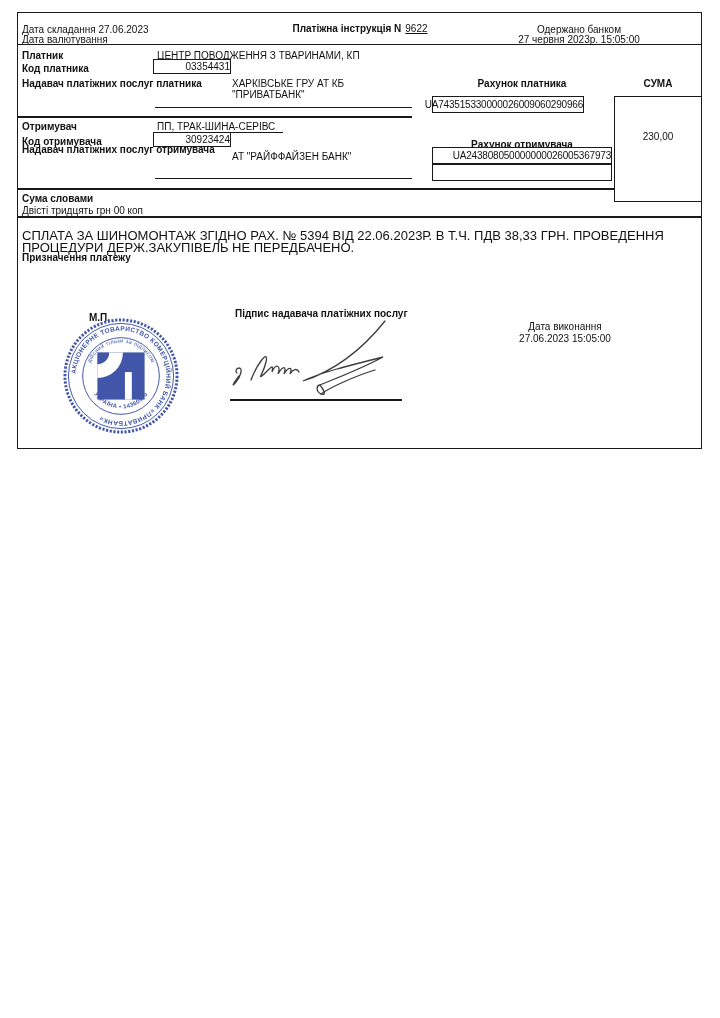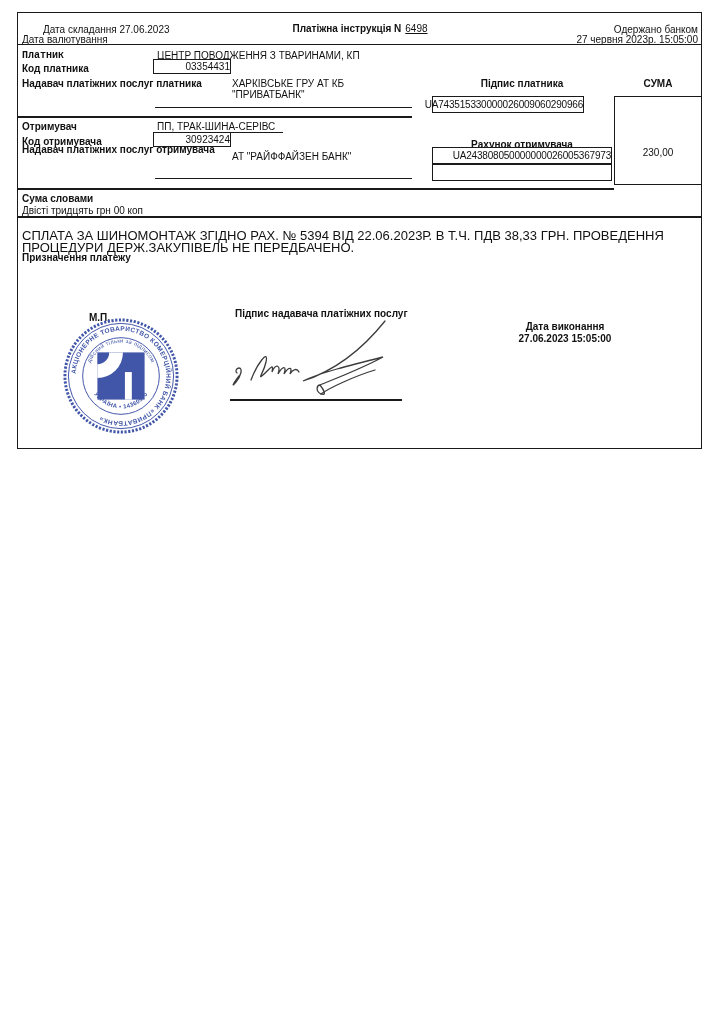--- a/index.html
+++ b/index.html
@@ -6,78 +6,78 @@
   html,body { background:#ffffff; }
   body { font-family:"Liberation Sans", sans-serif; color:#111; }
   #page { position:relative; width:720px; height:1018px; background:#fff; overflow:hidden; }
 
   .doc-border { position:absolute; left:17px; top:12px; width:685px; height:437px;
                 border:1.5px solid #1a1a1a; }
 
   .t  { position:absolute; font-size:10px; line-height:11.5px; white-space:nowrap; }
   .b  { font-weight:bold; }
   .ctr { text-align:center; }
-  .rgt { text-align:right; }
+  .rgt { text-align:center; }
 
   .hline  { position:absolute; background:#1a1a1a; height:1px; }
   .hline2 { position:absolute; background:#1a1a1a; height:2px; }
 
   .box { position:absolute; border:1.2px solid #1a1a1a; display:flex;
          align-items:center; justify-content:flex-end; font-size:10px; background:#fff; }
   .acct { font-size:10px; letter-spacing:-0.2px; }
 
   .title-wrap { position:absolute; left:240px; top:23px; width:240px; text-align:center; }
   .title-num { text-decoration:underline; font-weight:normal; margin-left:4px; }
 
   .purpose { position:absolute; left:22px; top:230px; width:678px; font-size:13px;
              line-height:12px; white-space:normal; }
 
-  .amount-box { position:absolute; left:614px; top:96px; width:88px; height:89px;
-                border:1.2px solid #1a1a1a; text-align:center; padding-top:50px;
+  .amount-box { position:absolute; left:614px; top:96px; width:88px; height:106px;
+                border:1.2px solid #1a1a1a; text-align:center; padding-top:34px;
                 font-size:10px; background:#fff; }
 
   .exec-date { position:absolute; left:480px; top:321px; width:170px; text-align:center;
-               font-weight:bold; font-size:10px; line-height:11.5px; }
+               font-weight:normal; font-size:10px; line-height:11.5px; }
 
   svg text { font-family:"Liberation Sans", sans-serif; }
 </style>
 </head>
 <body>
 
 <div id="page">
   <div class="doc-border"></div>
 
-  <div class="t" style="left:22px; top:24px;margin-left:21px;">
+  <div class="t" style="left:22px; top:24px;">
     <span>Дата складання</span>
     <span>27.06.2023</span>
   </div>
   <div class="t" style="left:22px; top:34px;">Дата валютування</div>
 
   <div class="title-wrap t">
-    <span class="b">Платіжна інструкція N</span><span class="title-num">6498</span>
+    <span class="b">Платіжна інструкція N</span><span class="title-num">9622</span>
   </div>
 
   <div class="t rgt" style="left:460px; top:24px; width:238px;">Одержано банком</div>
   <div class="t rgt" style="left:460px; top:34px; width:238px;">27 червня 2023р. 15:05:00</div>
 
   <div class="hline" style="left:17px; top:44px; width:685px;"></div>
 
-  <div class="t b" style="left:22px; top:50px;font-family:Liberation Mono, monospace;">Платник</div>
+  <div class="t b" style="left:22px; top:50px;">Платник</div>
   <div class="t" style="left:157px; top:50px;">ЦЕНТР ПОВОДЖЕННЯ З ТВАРИНАМИ, КП</div>
 
   <div class="t b" style="left:22px; top:63px;">Код платника</div>
   <div class="box" style="left:153px; top:59px; width:78px; height:15px;">
     <span>03354431</span>
   </div>
 
   <div class="t b" style="left:22px; top:78px;">Надавач платіжних послуг платника</div>
   <div class="t" style="left:232px; top:78px;">ХАРКІВСЬКЕ ГРУ АТ КБ</div>
   <div class="t" style="left:232px; top:89px;">"ПРИВАТБАНК"</div>
 
-  <div class="t b ctr" style="left:432px; top:78px; width:180px;">Підпис платника</div>
+  <div class="t b ctr" style="left:432px; top:78px; width:180px;">Рахунок платника</div>
   <div class="t b ctr" style="left:614px; top:78px; width:88px;">СУМА</div>
 
   <div class="box acct" style="left:432px; top:96px; width:152px; height:17px;">
     <span>UA743515330000026009060290966</span>
   </div>
 
   <div class="amount-box">
     <span>230,00</span>
   </div>
 

